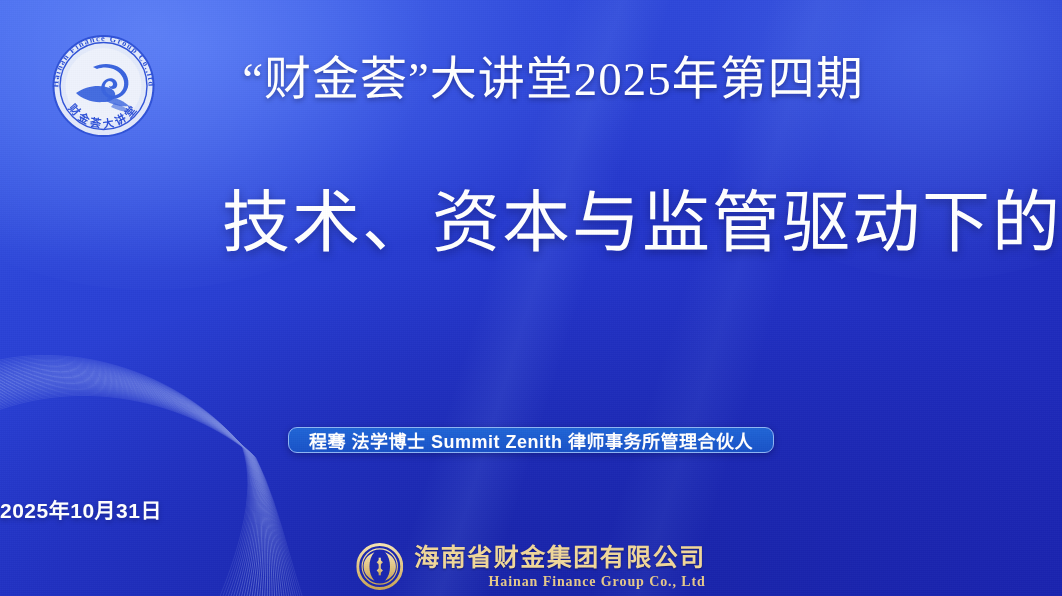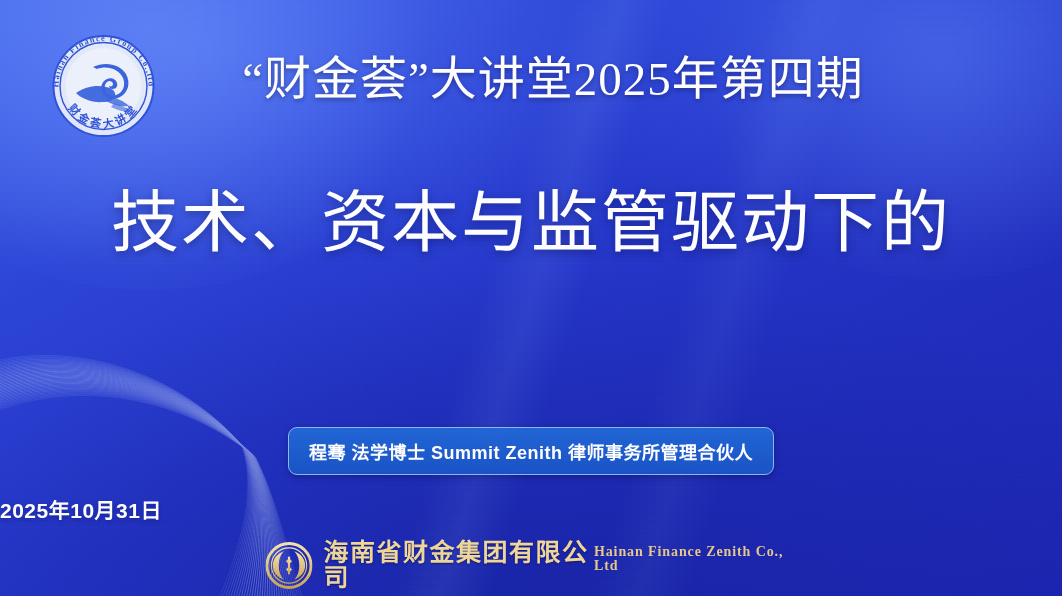--- a/index.html
+++ b/index.html
@@ -101,28 +101,28 @@
     left: 0; right: 0;
     top: 172px;
     text-align: center;
     font-family: "Liberation Serif", "DejaVu Serif", serif;
     font-size: 68px;
     line-height: 1.52;
     letter-spacing: 2px;
     color: #ffffff;
     text-shadow: 0 3px 8px rgba(0,0,40,0.35);
   }
-  .main-title .tline { display: block; white-space: nowrap; }
+  .main-title .tline { display: block; white-space: nowrap; text-align: right; }
 
   .speaker-pill {
     position: absolute;
     left: 50%;
     transform: translateX(-50%);
     top: 427px;
-    height: 48px;
+    height: 26px;
     display: flex;
     align-items: center;
     justify-content: center;
     padding: 0 20px;
     box-sizing: border-box;
     border: 1.6px solid #8fb6f5;
     border-radius: 9px;
     background: linear-gradient(180deg, rgba(32,104,216,0.95) 0%, rgba(24,84,200,0.95) 100%);
     color: #ffffff;
     font-size: 18px;
@@ -148,21 +148,21 @@
   .footer-brand {
     position: absolute;
     left: 50%;
     transform: translateX(-50%);
     bottom: 6px;
     display: flex;
     align-items: center;
     gap: 11px;
   }
   .footer-mark { width: 47px; height: 47px; flex: 0 0 auto; }
-  .footer-names { display: flex; flex-direction: row; line-height: 1; }
+  .footer-names { display: flex; flex-direction: column; line-height: 1; text-align: right; }
   .footer-cn {
     font-family: "Liberation Serif", "DejaVu Serif", serif;
     font-size: 25px;
     font-weight: bold;
     letter-spacing: 1.5px;
     color: #f0d79a;
     text-shadow: 0 1px 2px rgba(0,0,40,0.45);
   }
   .footer-en {
     font-family: "Liberation Serif", "DejaVu Serif", serif;
@@ -273,18 +273,18 @@
       <circle cx="24" cy="24" r="22.5" fill="none" stroke="url(#goldGrad)" stroke-width="3"></circle>
       <circle cx="24" cy="24" r="18" fill="none" stroke="url(#goldGrad)" stroke-width="1.2"></circle>
       <path d="M18.5 9.5c-7 3-11 8-11 14.5s4 11.5 11 14.5c-3.5-4-5-9-5-14.5s1.5-10.5 5-14.5z" fill="url(#goldGrad)"></path>
       <path d="M29.5 9.5c7 3 11 8 11 14.5s-4 11.5-11 14.5c3.5-4 5-9 5-14.5s-1.5-10.5-5-14.5z" fill="url(#goldGrad)"></path>
       <path d="M24 16.5l3.2 3.2-3.2 3.2-3.2-3.2z" fill="url(#goldGrad)"></path>
       <path d="M24 25l3.2 3.2L24 31.4l-3.2-3.2z" fill="url(#goldGrad)"></path>
       <rect x="22.9" y="15" width="2.2" height="18" fill="url(#goldGrad)"></rect>
     </svg>
     <div class="footer-names">
       <span class="footer-cn">海南省财金集团有限公司</span>
-      <span class="footer-en">Hainan Finance Zenith Co., Ltd</span>
+      <span class="footer-en">Hainan Finance Group Co., Ltd</span>
     </div>
   </div>
 
   <div class="noise"></div>
 </div>
 
 </body></html>

